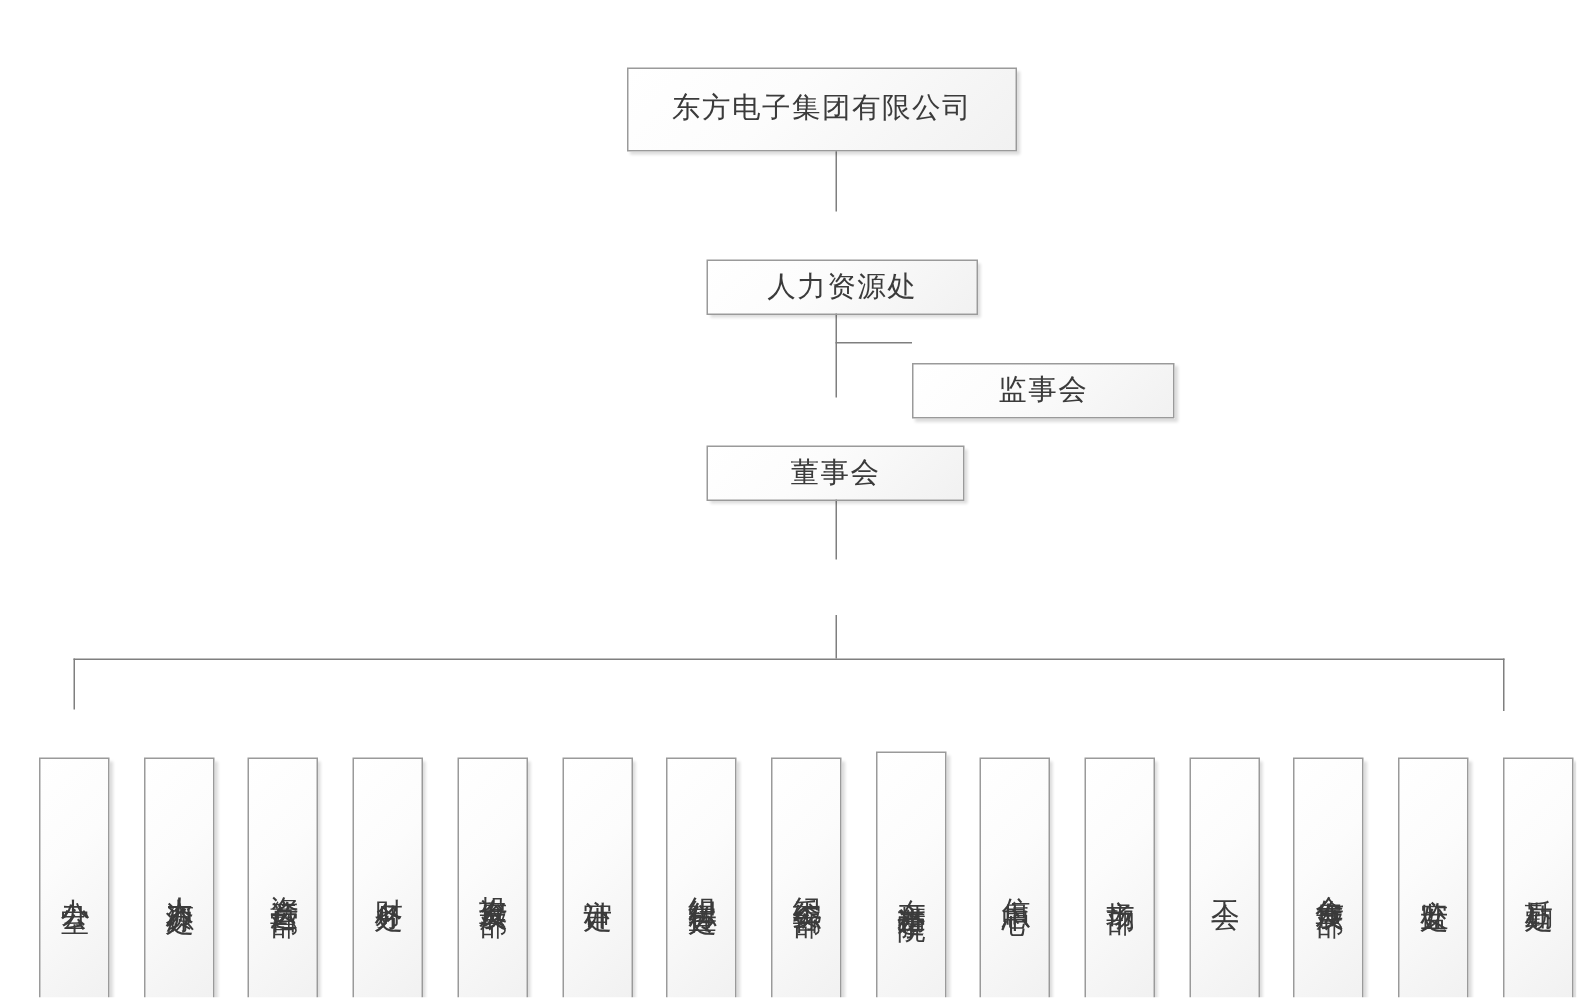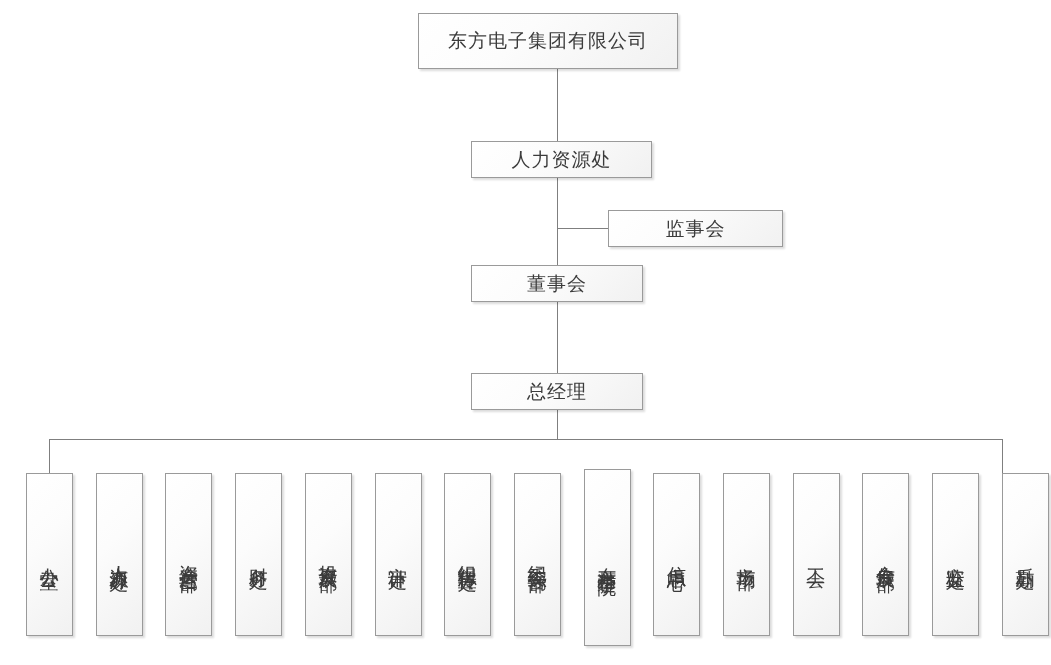--- a/index.html
+++ b/index.html
@@ -31,20 +31,21 @@
   .node {
     position: absolute;
     box-sizing: border-box;
     border: 1px solid #9a9a9a;
     background: linear-gradient(135deg, #ffffff 0%, #fcfcfc 40%, #f1f1f1 100%);
     box-shadow: 2px 2px 2px rgba(0,0,0,0.14);
     display: flex;
     align-items: center;
     justify-content: center;
     text-align: center;
+    margin-top: 32px;
   }
   .node-label {
     display: block;
     color: #3b3b3b;
   }
 
   
   .node.horiz .node-label {
     font-size: 19px;
     line-height: 1.15;
@@ -92,23 +93,20 @@
   </div>
 
   <div class="node horiz" style="left:608px; top:210px; width:175px; height:37px;">
     <span class="node-label">监事会</span>
   </div>
 
   <div class="node horiz" style="left:471px; top:265px; width:172px; height:37px;">
     <span class="node-label">董事会</span>
   </div>
 
-  <div class="node horiz" style="left:471px; top:373px; width:172px; height:37px;">
-    <span class="node-label">总经理</span>
-  </div>
 
   <div id="department-row">
       <div class="node vert" style="left: 26px; top: 473px; width: 47px; height: 163px;">
         <span class="node-label">办公室</span>
       </div>
       <div class="node vert" style="left: 95.7px; top: 473px; width: 47px; height: 163px;">
         <span class="node-label">人力资源处</span>
       </div>
       <div class="node vert" style="left: 165.4px; top: 473px; width: 47px; height: 163px;">
         <span class="node-label">资产运营部</span>

